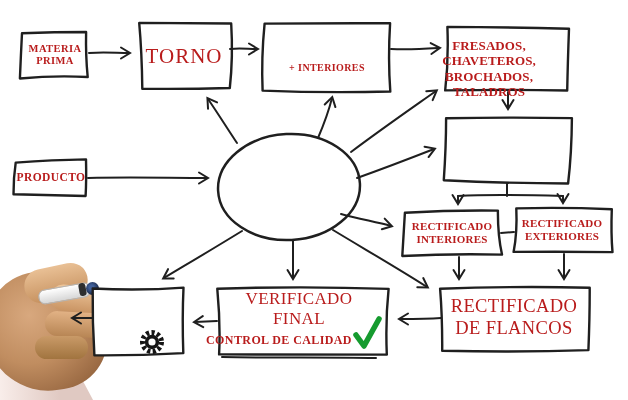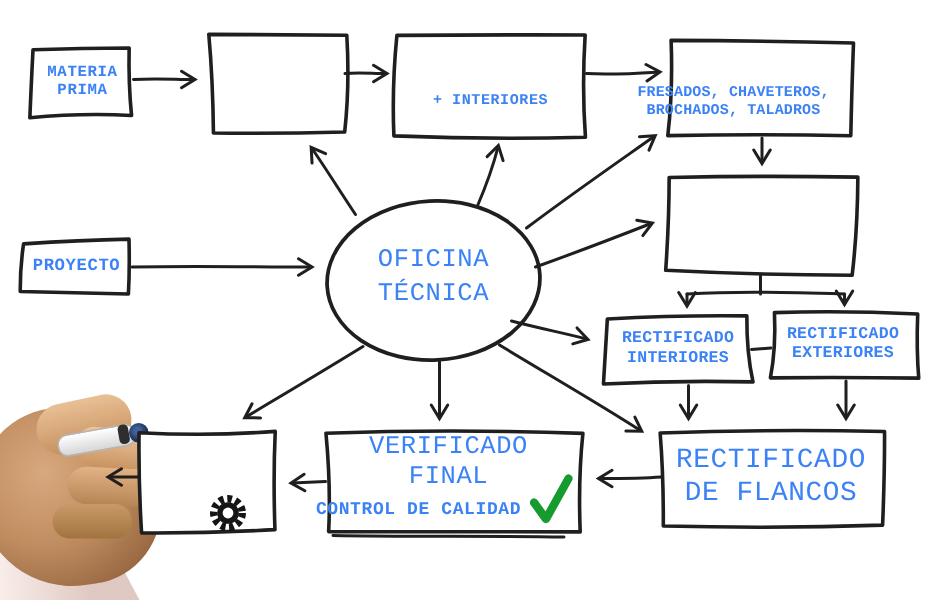--- a/index.html
+++ b/index.html
@@ -1,17 +1,17 @@
 <!DOCTYPE html>
 <html><head>
 <meta charset="utf-8">
 <style>
   html,body{margin:0;padding:0;background:#fff;}
   .screen{position:relative;width:628px;height:400px;background:#ffffff;overflow:hidden;
-          font-family:Liberation Mono, monospace;color:#3b82f6;}
+          font-family:Liberation Serif, serif;color:#b91c1c;}
   
   .hand-layer{position:absolute;inset:0;z-index:1;}
   .hand-layer div{position:absolute;}
   .cuff{left:-32px;top:328px;width:110px;height:115px;
         background:linear-gradient(115deg,#fbf1ee 30%,#e0c9c2 75%);
         border-radius:26px 36px 12px 12px;transform:rotate(-28deg);}
   .palm{left:-14px;top:271px;width:120px;height:120px;
         background:radial-gradient(circle at 38% 35%,#d8a87e 0%,#c08d60 45%,#91613c 88%);
         border-radius:46% 50% 42% 52%;transform:rotate(-8deg);}
   .thumb{left:24px;top:266px;width:64px;height:34px;
@@ -107,28 +107,27 @@
 
     <g>
       <circle cx="152" cy="342" r="9.5" fill="none" stroke="#151515" stroke-width="5" stroke-dasharray="3.1 2.4"></circle>
       <circle cx="152" cy="342" r="7.2" fill="#151515"></circle>
       <circle cx="152" cy="342" r="3.6" fill="#ffffff"></circle>
     </g>
   </svg>
 
   <div class="lbl sub" style="left:55px;top:55px;font-size:10.5px;">MATERIA
 PRIMA</div>
-  <div class="lbl sub" style="left:51px;top:178px;font-size:11.5px;">PROYECTO</div>
+  <div class="lbl sub" style="left:51px;top:178px;font-size:11.5px;">PRODUCTO</div>
+  <div class="lbl big" style="left:184px;top:56px;font-size:21px;letter-spacing:1px;">TORNO</div>
   <div class="lbl sub" style="left:327px;top:68px;font-size:10px;">+ INTERIORES</div>
-  <div class="lbl sub" style="left:489px;top:69px;font-size:10px;letter-spacing:0.1px;">FRESADOS, CHAVETEROS,
+  <div class="lbl sub" style="left:489px;top:69px;font-size:13px;letter-spacing:0.1px;">FRESADOS, CHAVETEROS,
 BROCHADOS, TALADROS</div>
   <div class="lbl sub" style="left:452px;top:233px;font-size:11px;letter-spacing:0.2px;">RECTIFICADO
 INTERIORES</div>
   <div class="lbl sub" style="left:562px;top:230px;font-size:11px;letter-spacing:0.2px;">RECTIFICADO
 EXTERIORES</div>
   <div class="lbl" style="left:514px;top:318px;font-size:18.5px;">RECTIFICADO
 DE FLANCOS</div>
   <div class="lbl" style="left:299px;top:309px;font-size:17px;text-align:center;">VERIFICADO
 FINAL</div>
   <div class="lbl sub" style="left:279px;top:340px;font-size:12px;">CONTROL DE CALIDAD</div>
-  <div class="lbl" style="left:289px;top:186px;font-size:17px;line-height:1.35;">OFICINA
-TÉCNICA</div>
 </div>
 
 </body></html>

